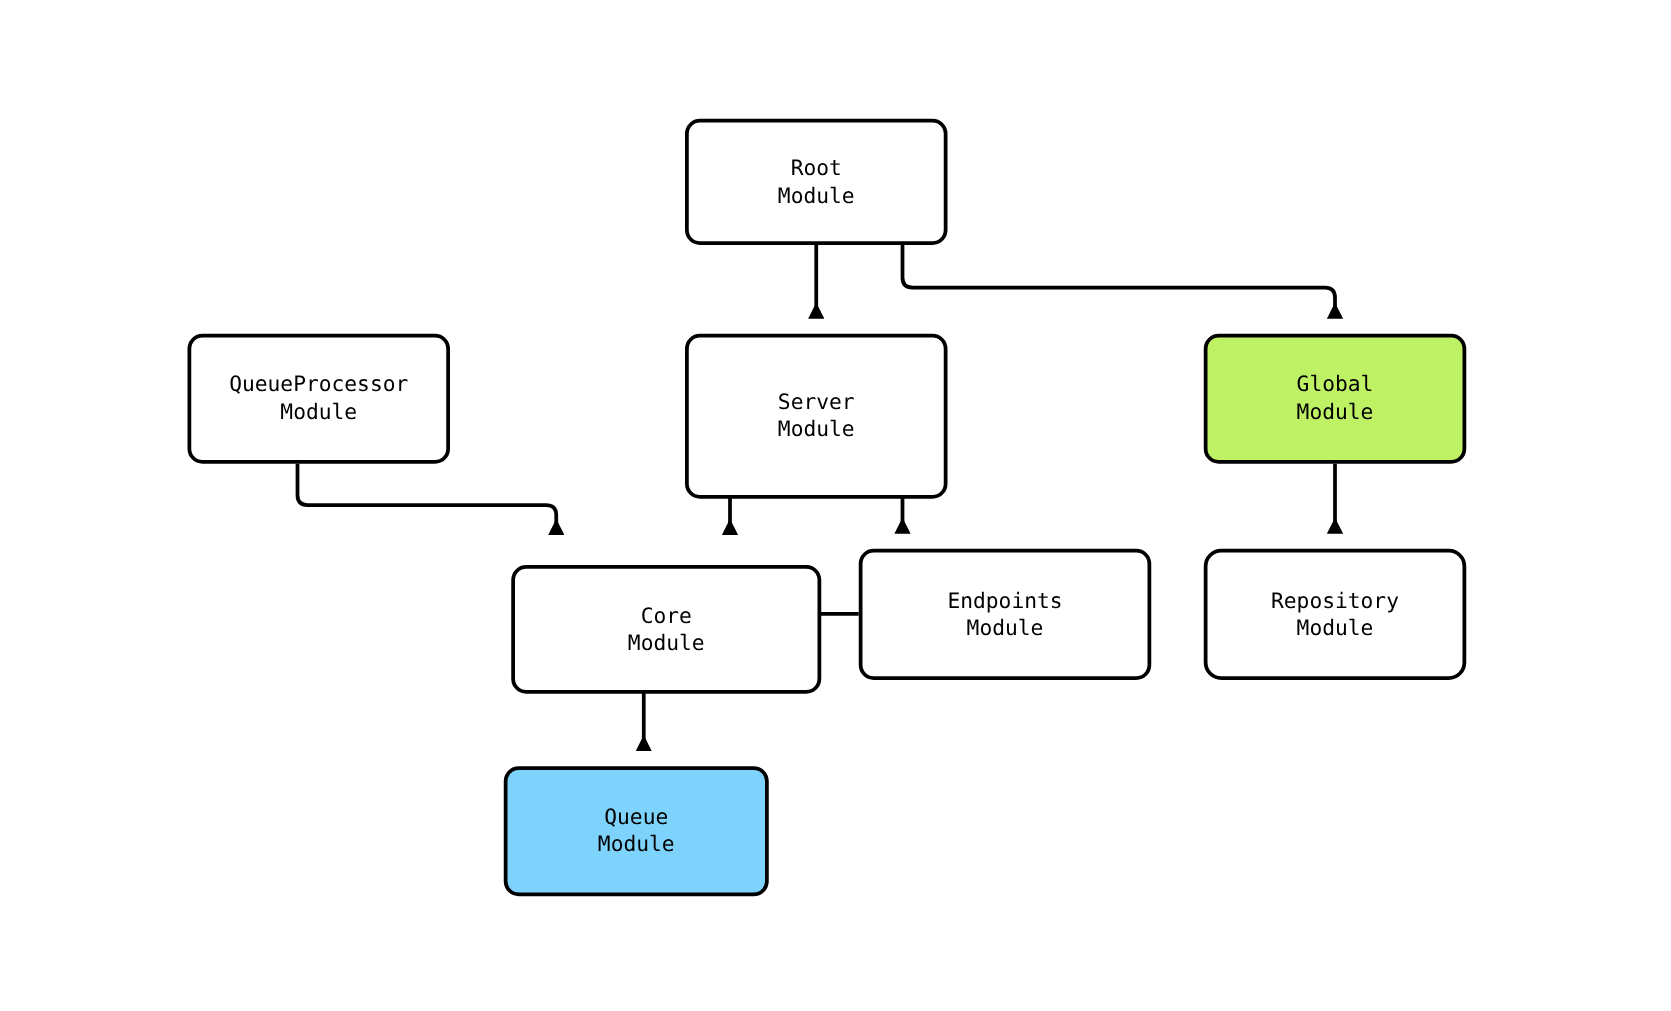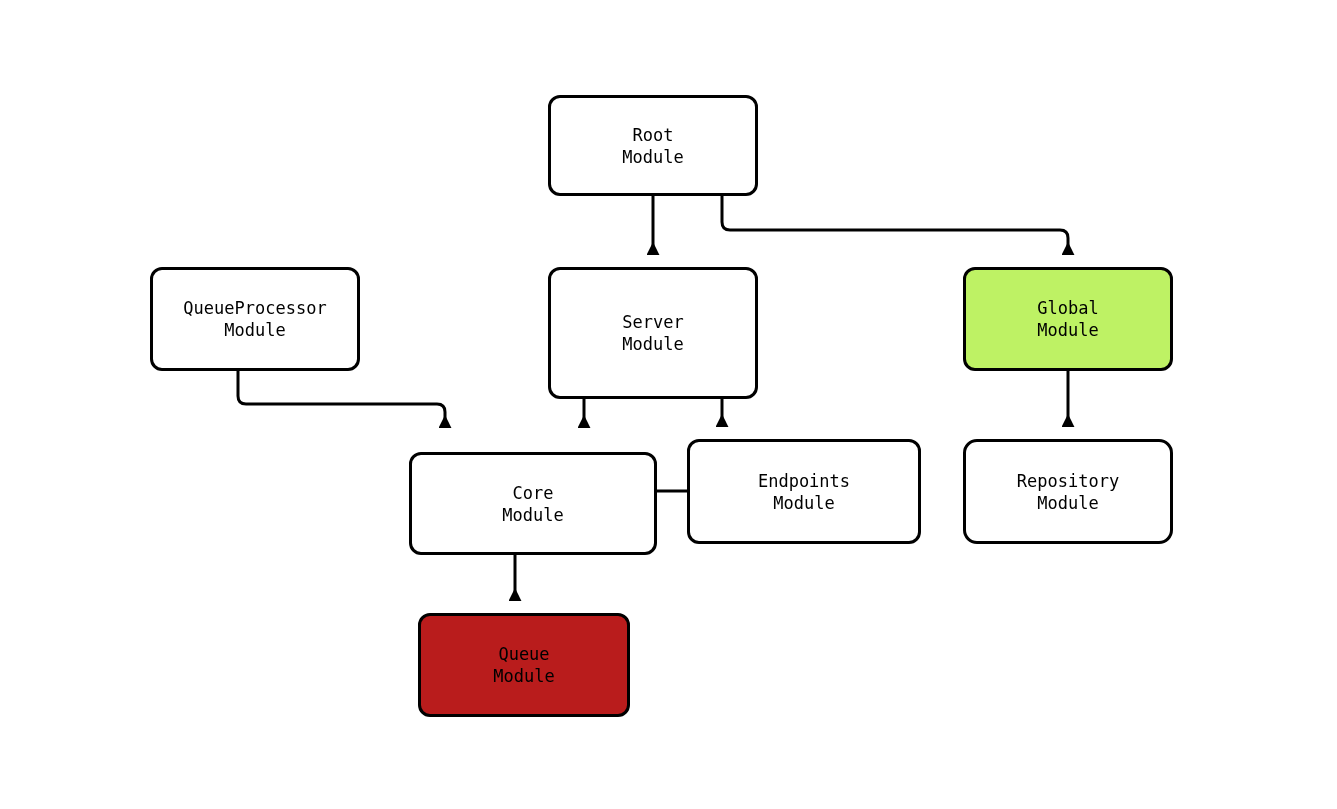--- a/index.html
+++ b/index.html
@@ -105,18 +105,18 @@
   <div class="node" style="left: 687px; top: 439px; width: 234px; height: 105px; border-color: rgb(0, 0, 0); background: rgb(255, 255, 255);">
     <div class="node-label">Endpoints</div>
     <div class="node-label">Module</div>
   </div>
 
   <div class="node" style="left: 963px; top: 439px; width: 210px; height: 105px; border-color: rgb(0, 0, 0); background: rgb(255, 255, 255); border-radius: 14px;">
     <div class="node-label">Repository</div>
     <div class="node-label">Module</div>
   </div>
 
-  <div class="node" style="left: 418px; top: 613px; width: 212px; height: 104px; border-color: rgb(0, 0, 0); background: #b91c1c;">
+  <div class="node" style="left: 403px; top: 613px; width: 212px; height: 104px; border-color: rgb(0, 0, 0); background: #7dd3fc;">
     <div class="node-label">Queue</div>
     <div class="node-label">Module</div>
   </div>
 
 </div>
 
 </body></html>

